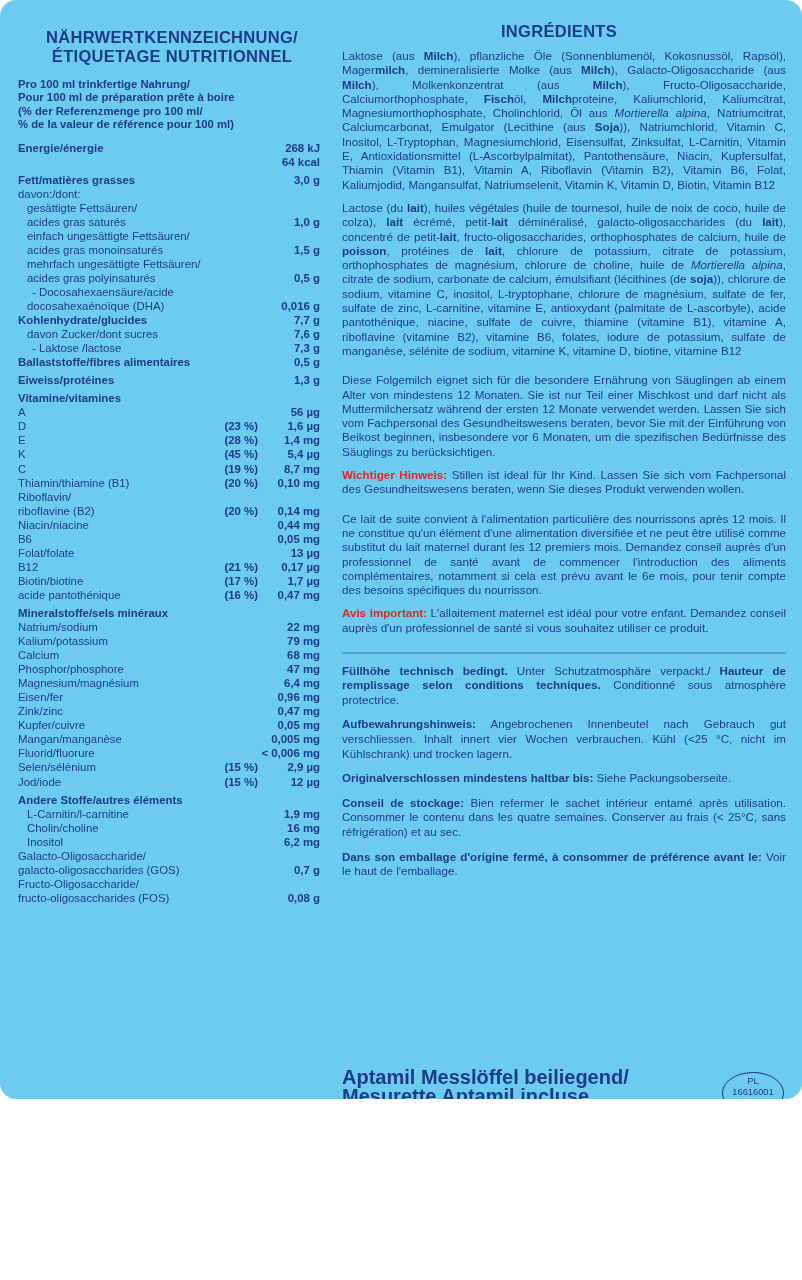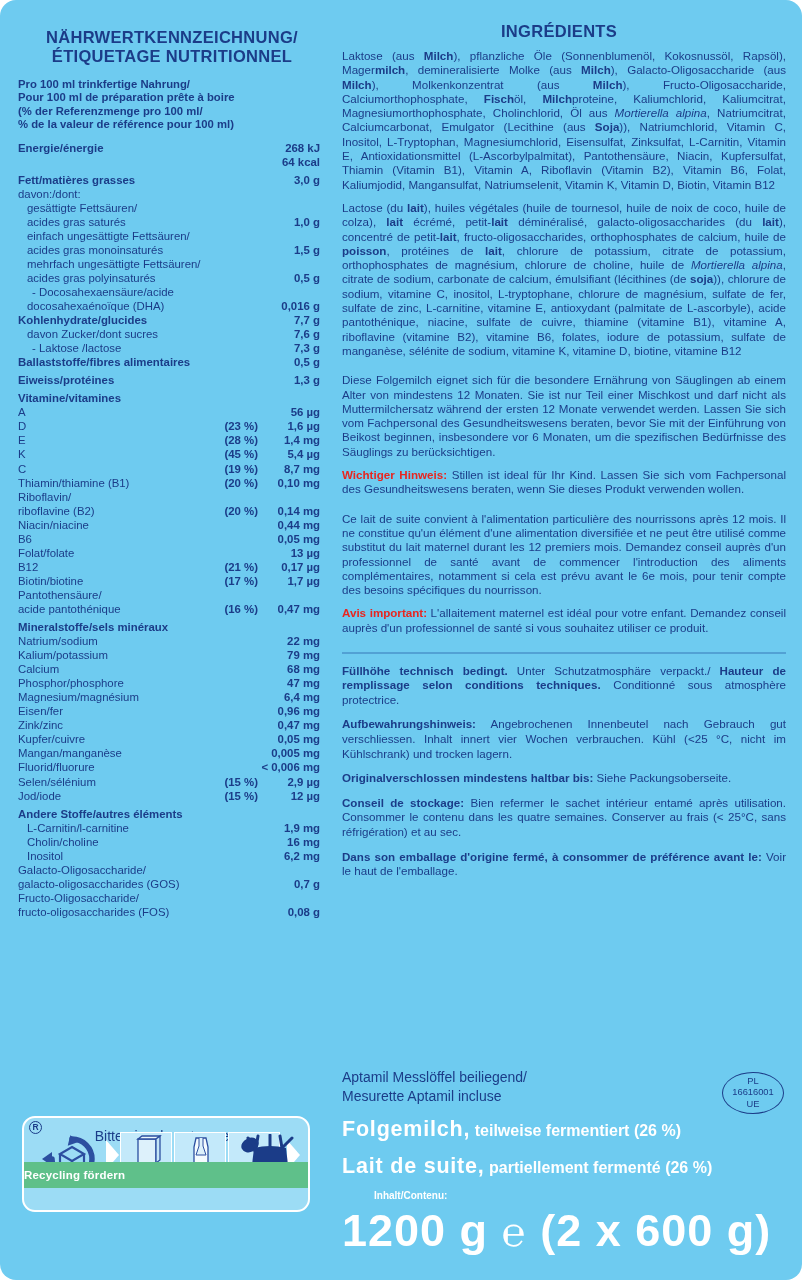--- a/index.html
+++ b/index.html
@@ -3,21 +3,21 @@
 <meta charset="utf-8">
 <style>
   * { box-sizing: border-box; margin: 0; padding: 0; }
   html, body {
     width: 802px; height: 1280px;
     background: #ffffff;
     font-family: "Liberation Sans", sans-serif;
   }
   #label {
     position: relative;
-    width: 802px; height: 1280px;
+    width: 802px; height: 1099px;
     background: #6ECBF0;
     border-radius: 16px;
     overflow: hidden;
   }
   .col-left {
     position: absolute;
     left: 0; top: 0;
     width: 332px; height: 1280px;
     padding: 28px 12px 0 18px;
   }
@@ -171,22 +171,22 @@
   .store b { font-weight: bold; }
 
   
   .bottom {
     position: absolute;
     left: 342px; top: 1068px;
     width: 452px;
   }
   .spoon {
     color: #1B3C88;
-    font-weight: normal;
-    font-size: 14px;
+    font-weight: bold;
+    font-size: 20px;
     line-height: 19px;
   }
   .plcode {
     position: absolute;
     right: 10px; top: 4px;
     width: 62px; height: 42px;
     border: 1.8px solid #1B3C88;
     border-radius: 50%;
     color: #1B3C88;
     text-align: center;
@@ -395,25 +395,20 @@
           </tr>
           <tr>
             <td class="nm">B12</td>
             <td class="pct">(21 %)</td>
             <td class="val">0,17 µg</td>
           </tr>
           <tr>
             <td class="nm">Biotin/biotine</td>
             <td class="pct">(17 %)</td>
             <td class="val">1,7 µg</td>
-          </tr>
-          <tr>
-            <td class="nm">Pantothensäure/</td>
-            <td class="pct"></td>
-            <td class="val"></td>
           </tr>
           <tr>
             <td class="nm">acide pantothénique</td>
             <td class="pct">(16 %)</td>
             <td class="val">0,47 mg</td>
           </tr>
           <tr class="bold" style="height: 18px;">
             <td class="nm">Mineralstoffe/sels minéraux</td>
             <td class="pct"></td>
             <td class="val"></td>

